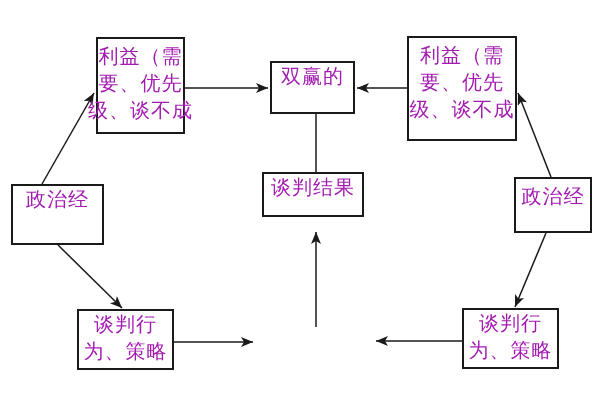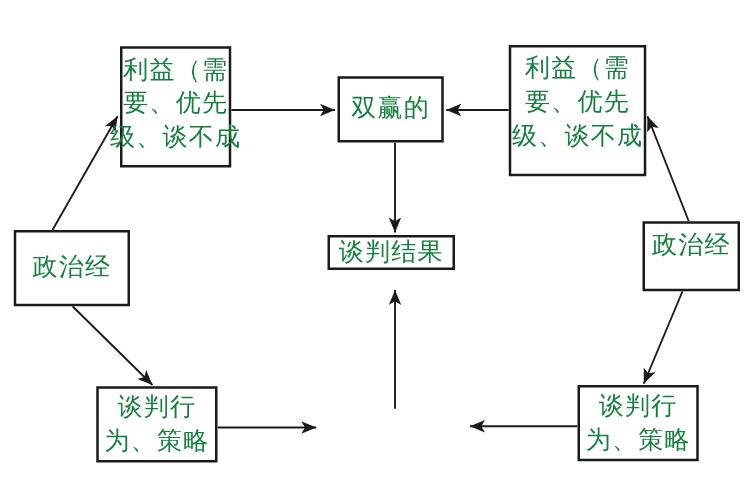--- a/index.html
+++ b/index.html
@@ -6,55 +6,55 @@
     margin: 0;
     padding: 0;
     background: #ffffff;
   }
   #stage {
     position: relative;
     width: 600px;
     height: 400px;
     background: #ffffff;
     font-family: "Liberation Serif", "DejaVu Serif", serif;
-    color: #15803d;
+    color: #a21caf;
     overflow: hidden;
   }
   #edges {
     position: absolute;
     left: 0;
     top: 0;
     width: 600px;
     height: 400px;
   }
   .box {
     position: absolute;
     box-sizing: border-box;
     background: #ffffff;
     border: 2px solid #1a1a1a;
     display: flex;
     flex-direction: column;
     align-items: center;
-    justify-content: center;
+    justify-content: flex-start;
     font-size: 20px;
     line-height: 27px;
     letter-spacing: 1px;
     text-align: center;
     white-space: nowrap;
   }
   .box.top-align {
     justify-content: flex-start;
     padding-top: 4px;
   }
   
   .b-interest-left  { left: 96px;  top: 37px;  width: 89px;  height: 97px; }
   .b-win-win        { left: 270px; top: 61px;  width: 85px;  height: 53px; }
   .b-interest-right { left: 407px; top: 36px;  width: 110px; height: 105px; }
   .b-env-left       { left: 11px;  top: 184px; width: 93px;  height: 61px; }
-  .b-result         { left: 262px; top: 188px; width: 102px; height: 28px; }
+  .b-result         { left: 262px; top: 172px; width: 102px; height: 45px; }
   .b-env-right      { left: 514px; top: 177px; width: 78px;  height: 56px; }
   .b-behavior-left  { left: 77px;  top: 309px; width: 97px;  height: 61px; }
   .b-process        { left: 255px; top: 327px; width: 119px; height: 31px; }
   .b-behavior-right { left: 462px; top: 308px; width: 97px;  height: 61px; }
 </style>
 </head>
 <body>
 
 <div id="stage">
 

